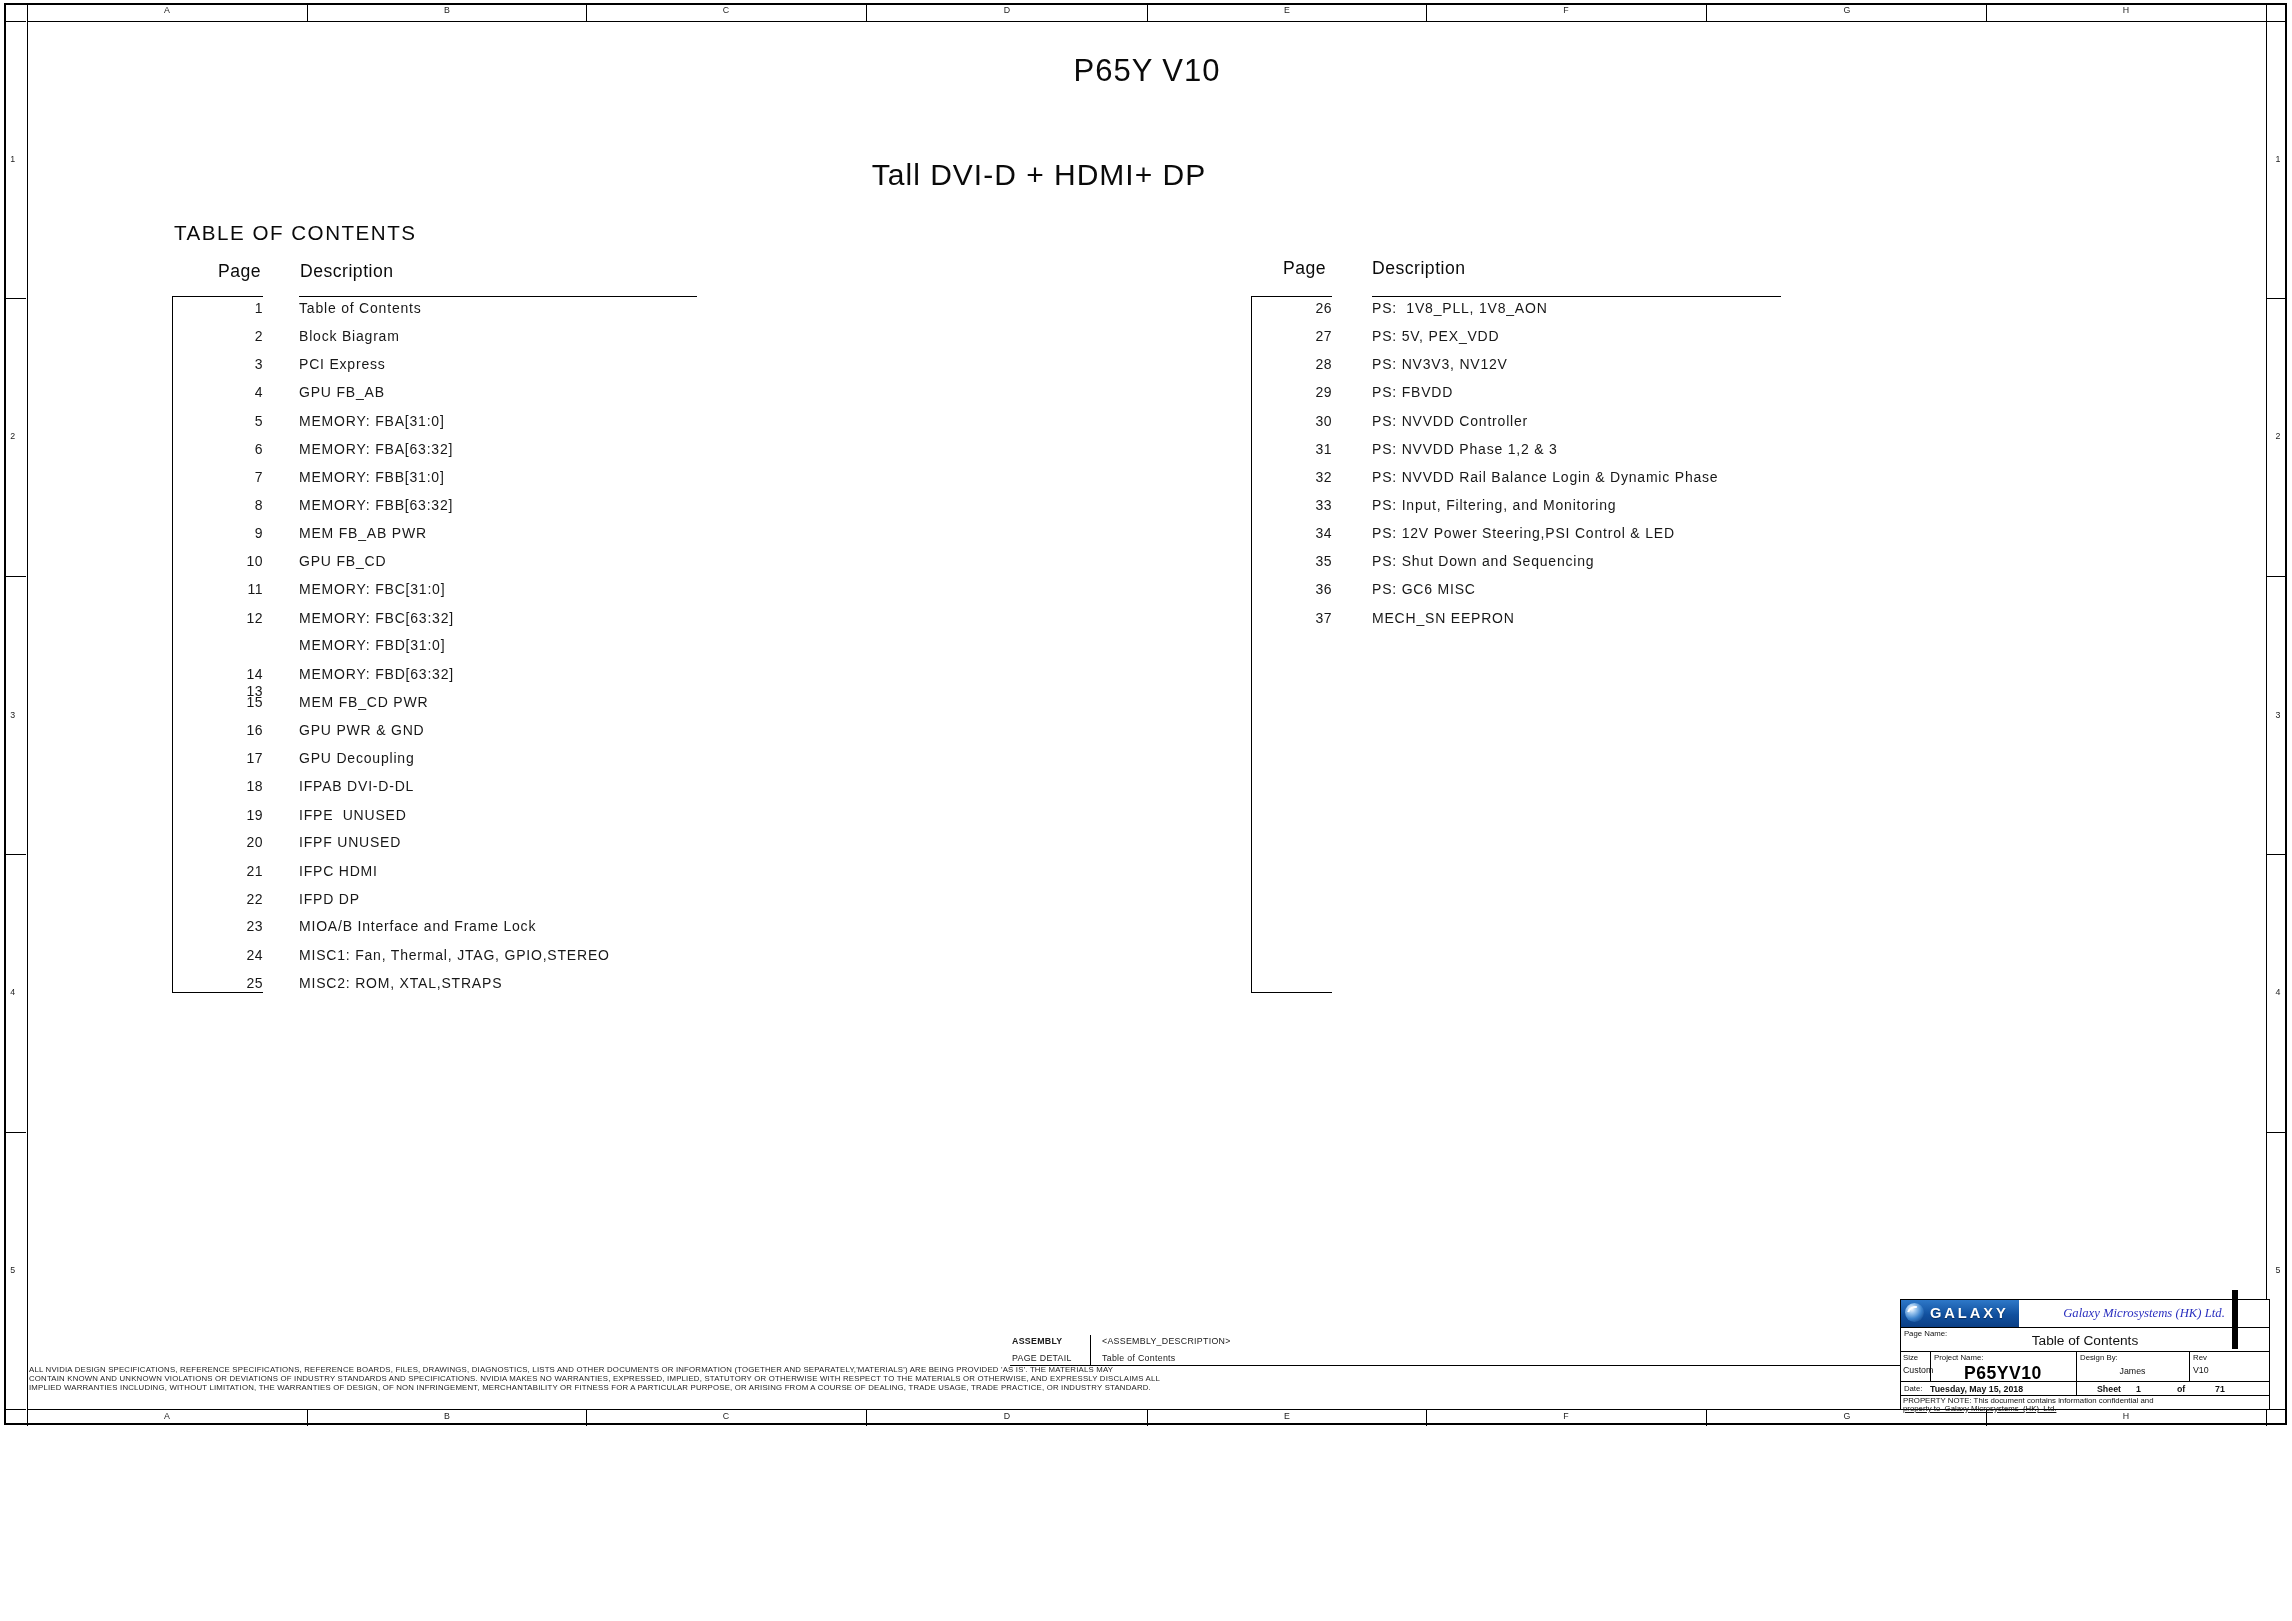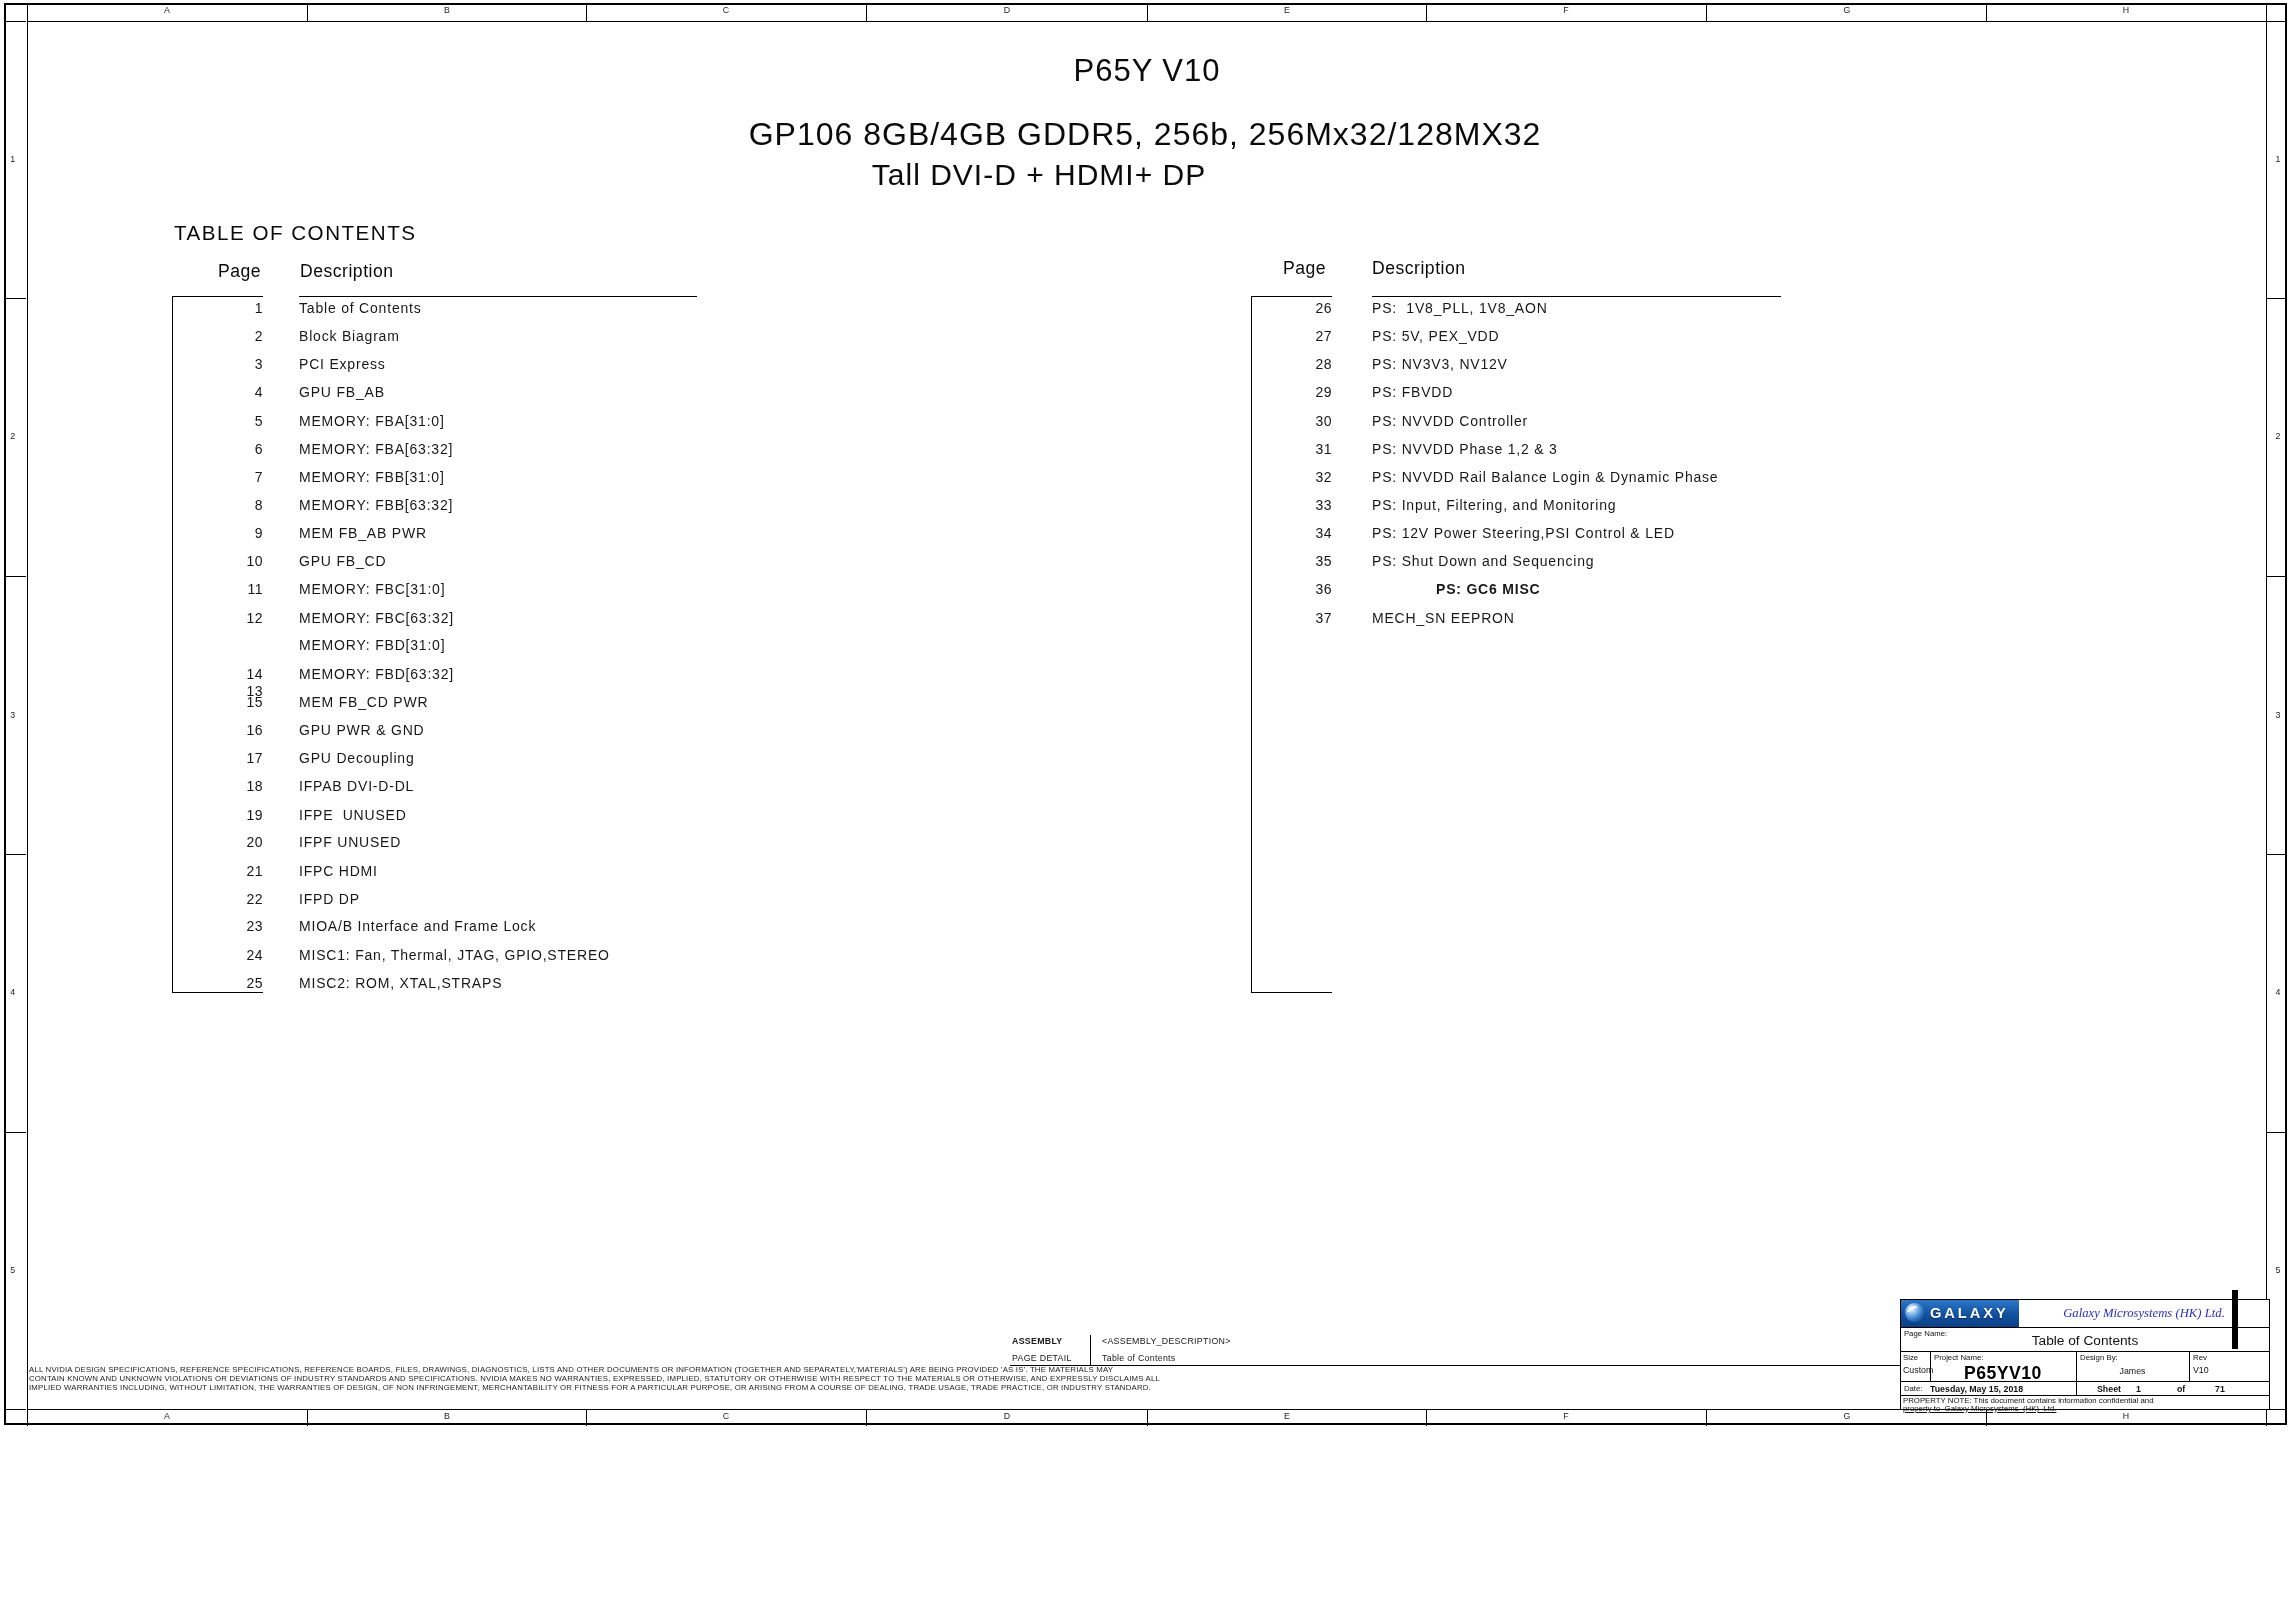--- a/index.html
+++ b/index.html
@@ -100,21 +100,20 @@
       <div class="frame-label" style="left: 2271px; top: 432px;">2</div>
       <div class="frame-label" style="left: 5.9px; top: 711px;">3</div>
       <div class="frame-label" style="left: 2271px; top: 711px;">3</div>
       <div class="frame-label" style="left: 5.9px; top: 988px;">4</div>
       <div class="frame-label" style="left: 2271px; top: 988px;">4</div>
       <div class="frame-label" style="left: 5.9px; top: 1266px;">5</div>
       <div class="frame-label" style="left: 2271px; top: 1266px;">5</div>
     </div>
 
   <div class="title-line t1">P65Y V10</div>
-  <div class="title-line t2">GP106 8GB/4GB GDDR5, 256b, 256Mx32/128MX32</div>
   <div class="title-line t3">Tall DVI-D + HDMI+ DP</div>
 
   <div class="toc-heading">TABLE OF CONTENTS</div>
 
   <div class="toc-colhead" style="left:218px;top:261px;">Page</div>
   <div class="toc-colhead" style="left:300px;top:261px;">Description</div>
   <div class="toc-colhead" style="left:1283px;top:258px;">Page</div>
   <div class="toc-colhead" style="left:1372px;top:258px;">Description</div>
 
   <div id="toc-rows">
@@ -182,21 +181,21 @@
       <div class="toc-desc" style="left: 1372px; top: 441px;">PS: NVVDD Phase 1,2 &amp; 3</div>
       <div class="toc-num" style="left: 1279px; width: 53px; top: 469px;">32</div>
       <div class="toc-desc" style="left: 1372px; top: 469px;">PS: NVVDD Rail Balance Login &amp; Dynamic Phase</div>
       <div class="toc-num" style="left: 1279px; width: 53px; top: 497px;">33</div>
       <div class="toc-desc" style="left: 1372px; top: 497px;">PS: Input, Filtering, and Monitoring</div>
       <div class="toc-num" style="left: 1279px; width: 53px; top: 525px;">34</div>
       <div class="toc-desc" style="left: 1372px; top: 525px;">PS: 12V Power Steering,PSI Control &amp; LED</div>
       <div class="toc-num" style="left: 1279px; width: 53px; top: 553px;">35</div>
       <div class="toc-desc" style="left: 1372px; top: 553px;">PS: Shut Down and Sequencing</div>
       <div class="toc-num" style="left: 1279px; width: 53px; top: 581px;">36</div>
-      <div class="toc-desc" style="left: 1436px; top: 581px; font-weight: bold;">PS: GC6 MISC</div>
+      <div class="toc-desc" style="left: 1372px; top: 581px;">PS: GC6 MISC</div>
       <div class="toc-num" style="left: 1279px; width: 53px; top: 610px;">37</div>
       <div class="toc-desc" style="left: 1372px; top: 610px;">MECH_SN EEPRON</div>
     </div>
 
   <div class="rule" style="left:172px;top:296px;width:91px;height:1px;"></div>
   <div class="rule" style="left:299px;top:296px;width:398px;height:1px;"></div>
   <div class="rule" style="left:172px;top:296px;width:1px;height:697px;"></div>
   <div class="rule" style="left:172px;top:992px;width:91px;height:1px;"></div>
   <div class="rule" style="left:1251px;top:296px;width:81px;height:1px;"></div>
   <div class="rule" style="left:1372px;top:296px;width:409px;height:1px;"></div>

